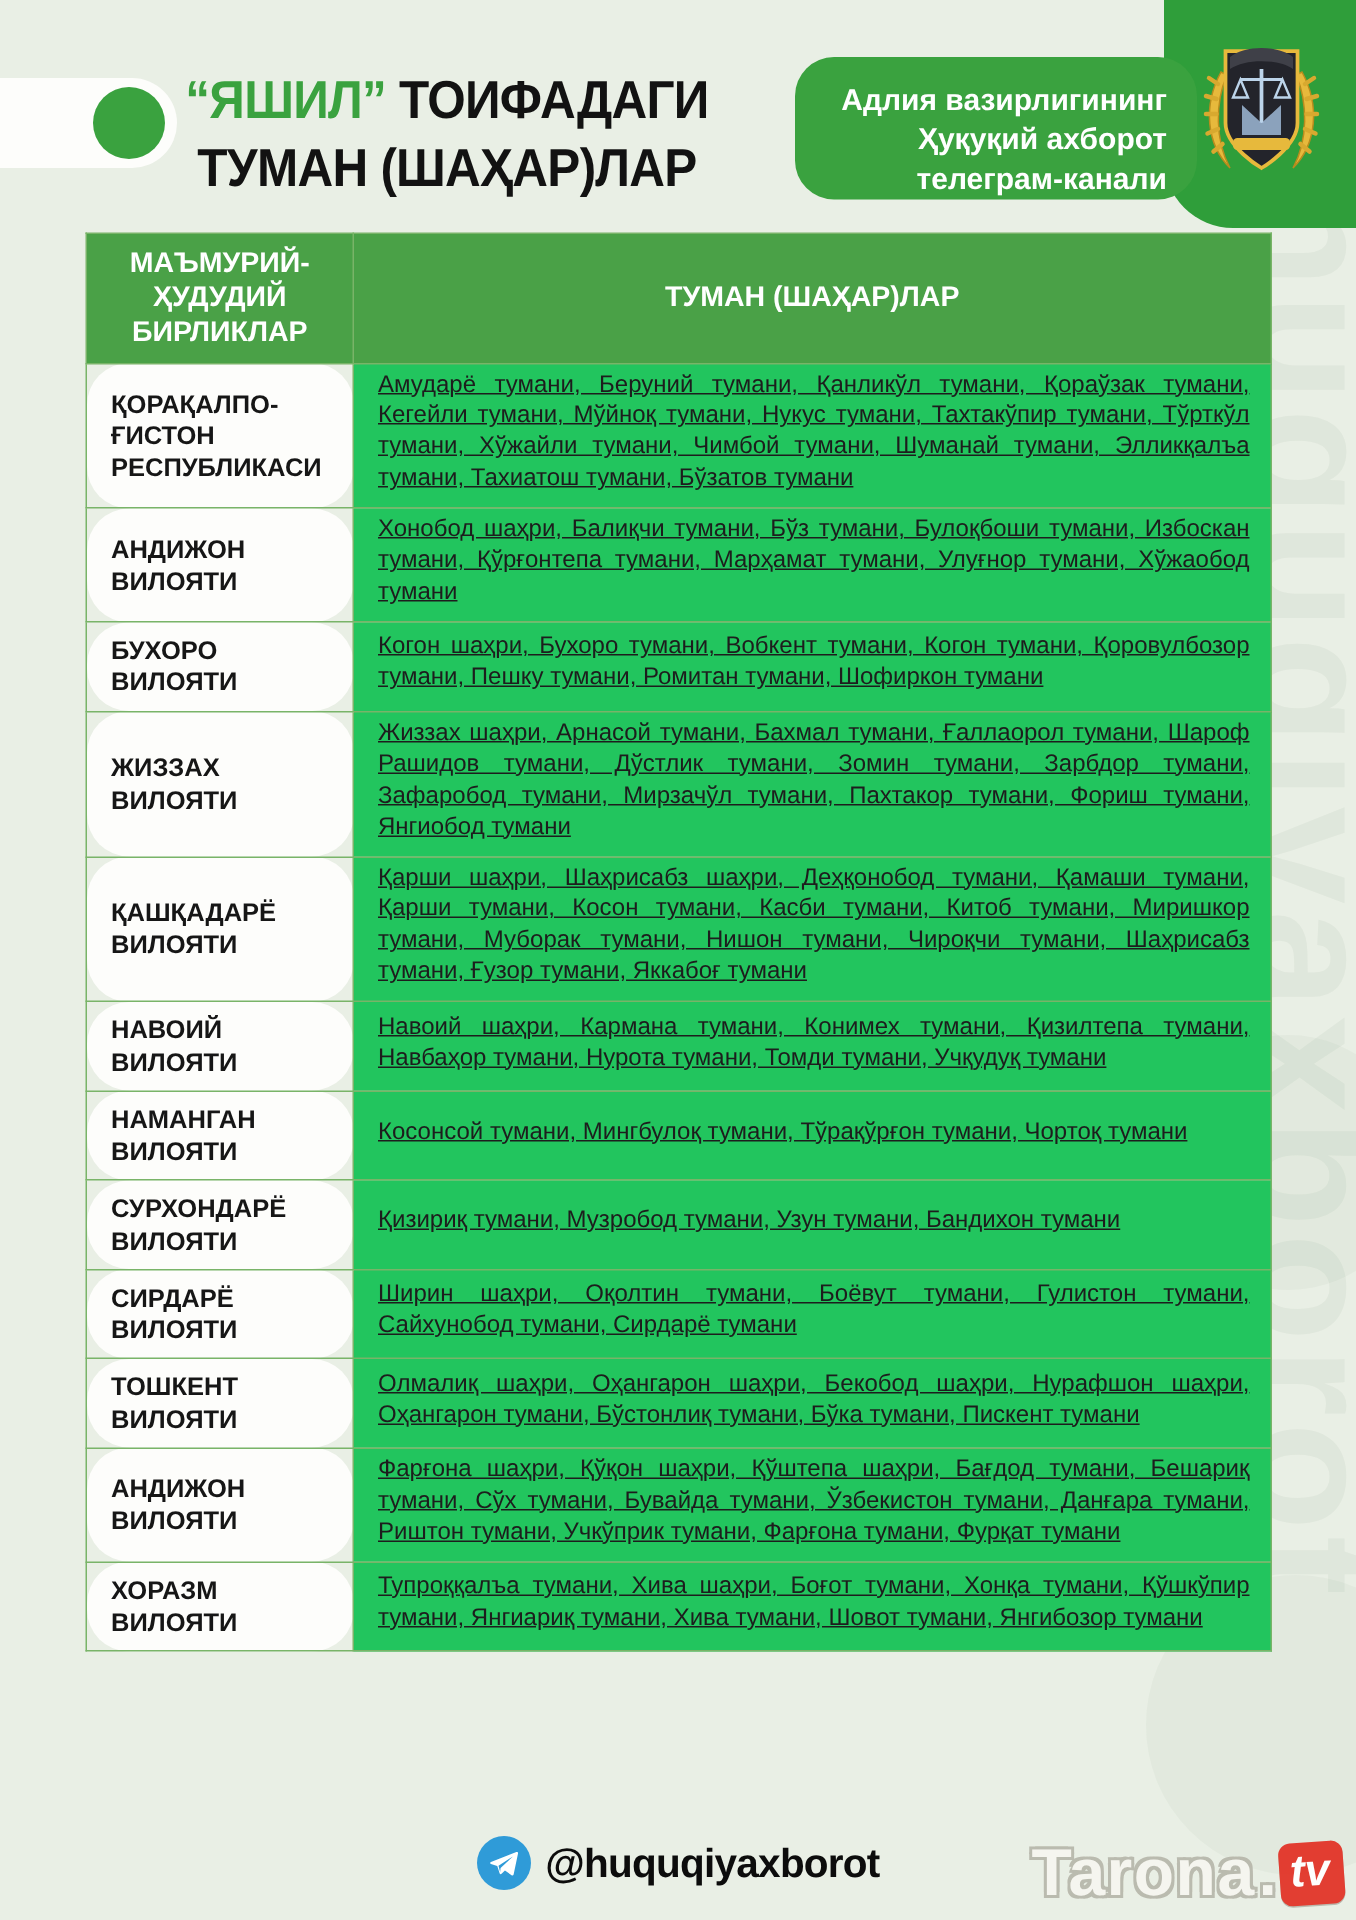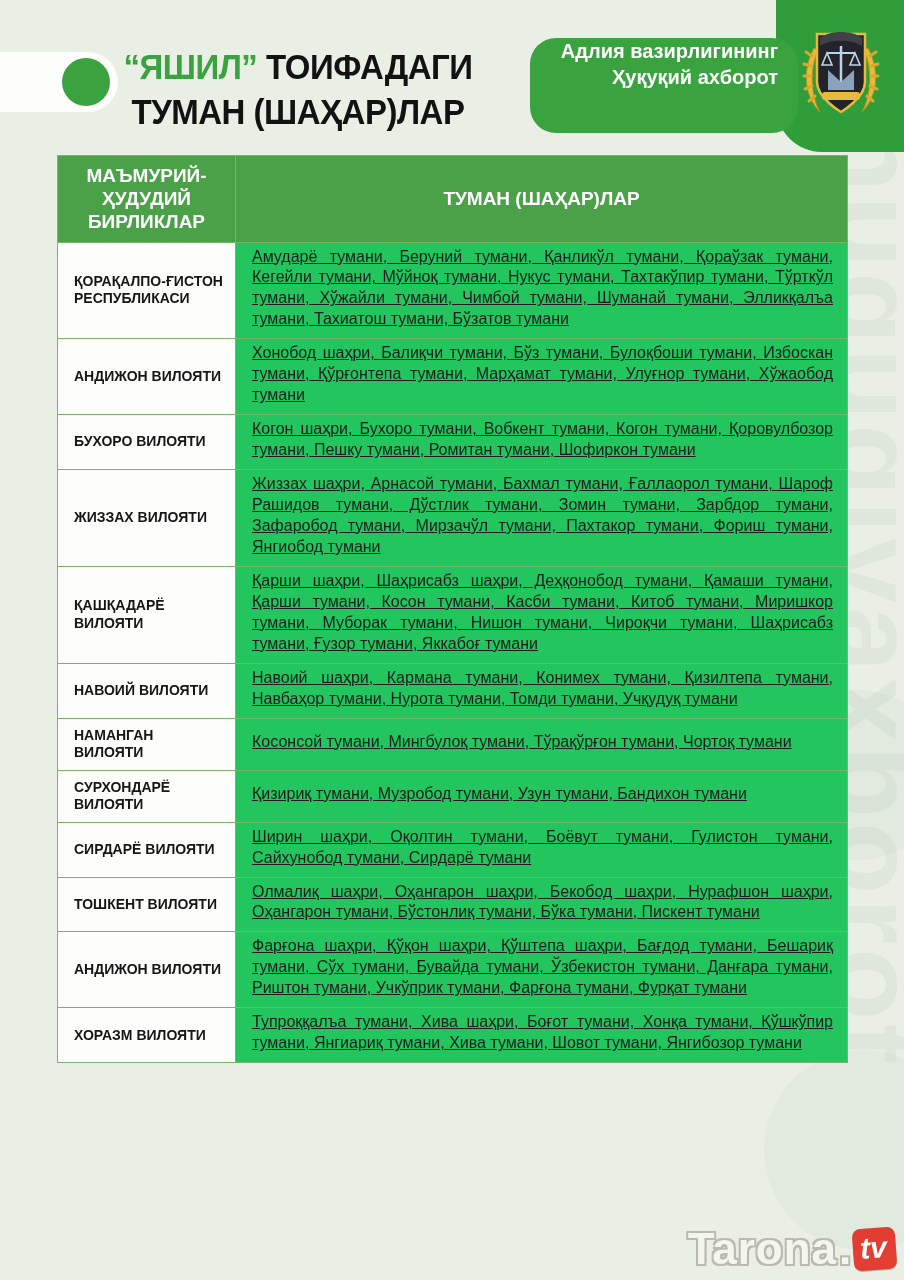--- a/index.html
+++ b/index.html
@@ -18,21 +18,21 @@
   .wm-c1{width:170px;height:170px; right:-40px; top:690px;}
   .wm-c2{width:200px;height:200px; right:-60px; bottom:30px;}
   
   .corner-panel{
     position:absolute; top:0; right:0; width:128px; height:152px;
     background:#2f9e3a; border-radius:0 0 0 46px;
   }
   .badge{
     position:absolute; top:38px; left:530px; width:268px; height:95px;
     background:#3aa23f; border-radius:26px;
-    display:flex; flex-direction:column; justify-content:flex-start;
+    display:flex; flex-direction:column; justify-content:flex-end;
     text-align:right; padding-right:20px; box-sizing:border-box;
     color:#fff; font-weight:bold; font-size:20px; line-height:1.32;
   }
   .pill{
     position:absolute; left:0; top:52px; width:118px; height:60px;
     background:#fdfdfb; border-radius:0 30px 30px 0;
   }
   .pill-dot{
     position:absolute; right:8px; top:6px; width:48px; height:48px;
     border-radius:50%; background:#3aa23f;
@@ -53,22 +53,23 @@
   table.regions th, table.regions td{
     border:1.6px solid #79b468; box-sizing:border-box;
   }
   table.regions th{
     background:#4aa147; color:#fff; text-align:center;
     font-size:19px; font-weight:bold; line-height:1.22; padding:8px 16px;
     height:77px;
   }
   td.region-cell{
     background:#fdfdfb; width:178px; vertical-align:middle;
-    font-weight:bold; font-size:14px; line-height:1.25; color:#161616;
+    font-weight:bold; font-size:17px; line-height:1.25; color:#161616;
     padding:8px 10px 8px 16px;
+    border-radius:28px;
   }
   td.districts-cell{
     background:#22c55e; vertical-align:middle;
     font-size:16px; line-height:1.31; color:#1d1d1d;
     padding:4px 14px 8px 16px; text-align:justify;text-decoration:underline;
   }
   
   .footer{
     position:absolute; left:0; top:1224px; width:100%;
     display:flex; align-items:center; justify-content:center; gap:10px;
@@ -121,20 +122,21 @@
         <path d="M28 50 L41 62 L54 50 L54 70 L28 70 Z" fill="#9db9d6" opacity="0.85"></path>
 
         <rect x="22" y="72" width="38" height="8" rx="3" fill="#e7b93c"></rect>
       </svg>
     </div>
   </div>
 
   <div class="badge">
     <span>Адлия вазирлигининг</span>
     <span>Ҳуқуқий ахборот</span>
+    <span>телеграм-канали</span>
   </div>
 
   <div class="pill">
     <div class="pill-dot"></div>
   </div>
 
   <div class="title">
     <span><span class="green">“ЯШИЛ”</span><span> ТОИФАДАГИ</span></span><br>
     <span>ТУМАН (ШАҲАР)ЛАР</span>
   </div>
@@ -191,20 +193,28 @@
           <td class="region-cell">АНДИЖОН ВИЛОЯТИ</td>
           <td class="districts-cell">Фарғона шаҳри, Қўқон шаҳри, Қўштепа шаҳри, Бағдод тумани, Бешариқ тумани, Сўх тумани, Бувайда тумани, Ўзбекистон тумани, Данғара тумани, Риштон тумани, Учкўприк тумани, Фарғона тумани, Фурқат тумани</td>
         </tr>
         <tr>
           <td class="region-cell">ХОРАЗМ ВИЛОЯТИ</td>
           <td class="districts-cell">Тупроққалъа тумани, Хива шаҳри, Боғот тумани, Хонқа тумани, Қўшкўпир тумани, Янгиариқ тумани, Хива тумани, Шовот тумани, Янгибозор тумани</td>
         </tr>
       </tbody>
   </table>
 
+  <div class="footer">
+    <span class="tg-icon">
+      <svg width="22" height="22" viewBox="0 0 24 24">
+        <path d="M21 4 L2.5 11.3 c-0.8 0.3 -0.8 1.1 0 1.4 l4.6 1.5 1.7 5.3 c0.2 0.7 0.9 0.8 1.4 0.3 l2.5 -2.4 4.8 3.5 c0.6 0.4 1.3 0.1 1.5 -0.6 L22.2 5 C22.4 4.2 21.8 3.7 21 4 Z M8 14 L18.5 7.2 L9.5 15.6 l-0.3 3 Z" fill="#ffffff"></path>
+      </svg>
+    </span>
+    <span class="tg-handle">@huquqiyaxborot</span>
+  </div>
 
   <div class="tarona">
     <span class="tarona-word">Tarona</span>
     <span class="tarona-dot">.</span>
     <span class="tarona-tv">tv</span>
   </div>
 
 </div>
 
 </body></html>

